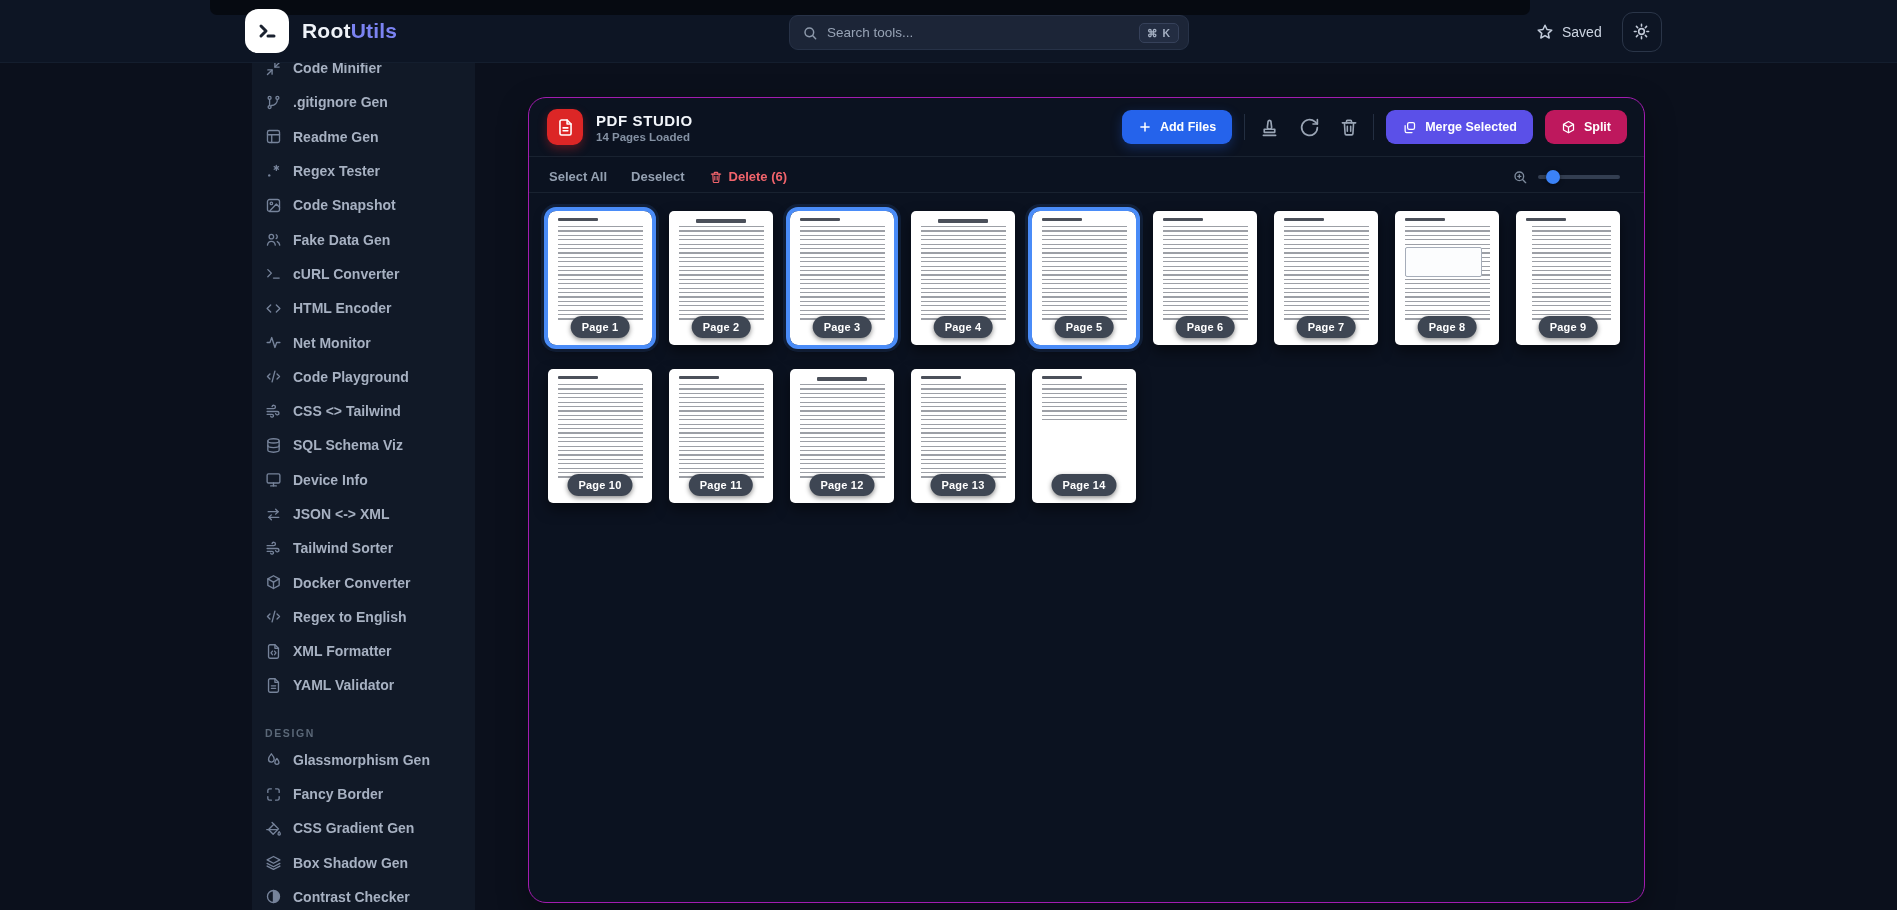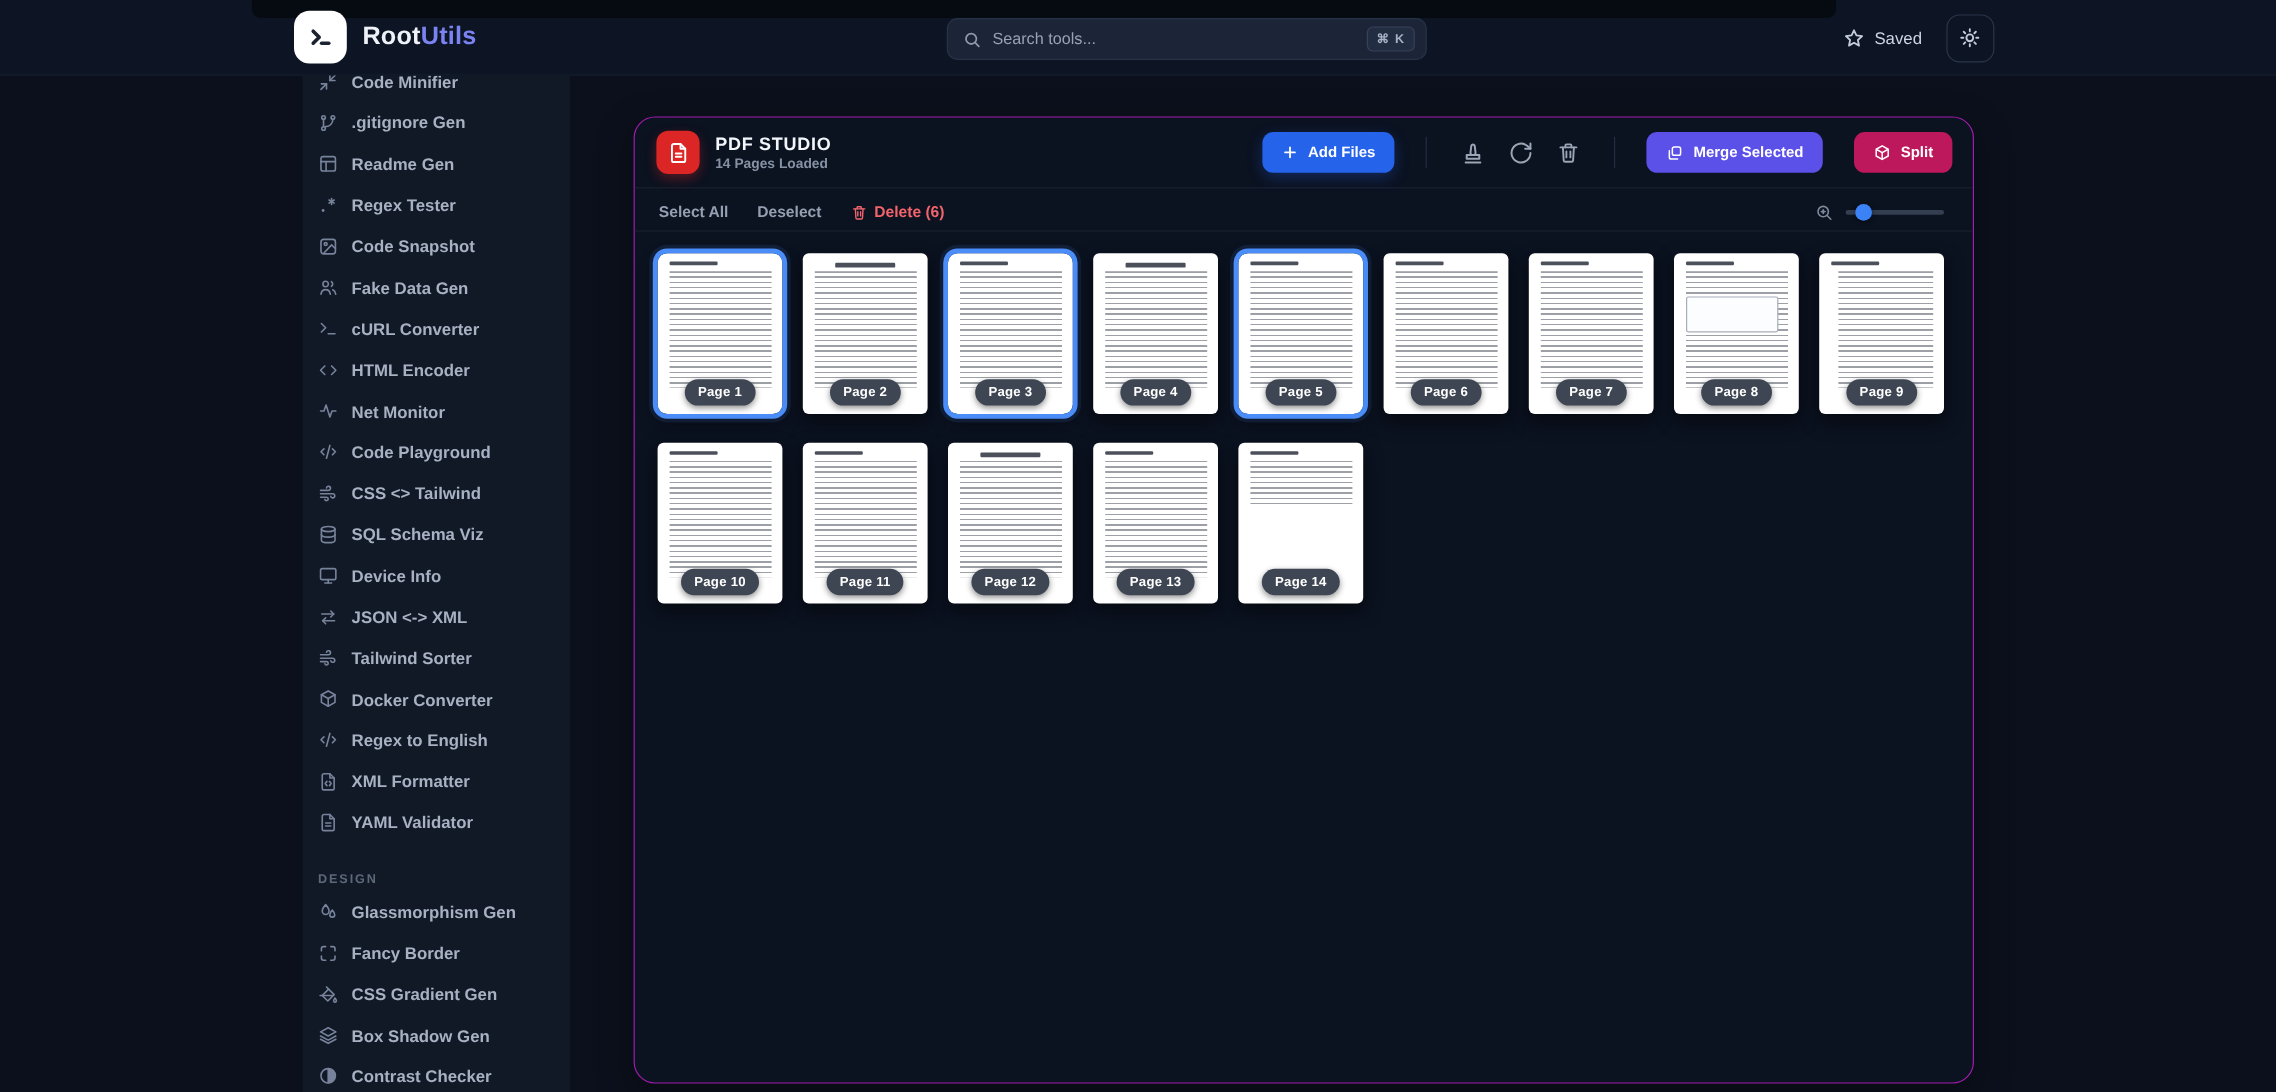--- a/index.html
+++ b/index.html
@@ -85,21 +85,21 @@
   }
   .pdf-badge {
     width:36px; height:36px; border-radius:10px; background:#dc2626;
     display:flex; align-items:center; justify-content:center; color:#ffffff;
     box-shadow:0 4px 10px rgba(220,38,38,.35);
   }
   .title-wrap { display:flex; flex-direction:column; gap:2px; }
   .studio-title { font-size:15px; font-weight:800; color:#f2f5fa; letter-spacing:.6px; }
   .studio-sub { font-size:11.5px; color:#8592a4; font-weight:600; }
 
-  .header-actions { margin-left:auto; display:flex; align-items:center; gap:26px; }
+  .header-actions { margin-left:auto; display:flex; align-items:center; gap:12px; }
   .btn {
     display:flex; align-items:center; gap:8px; border:none; cursor:pointer;
     height:34px; border-radius:9px; padding:0 16px;
     font-size:12.5px; font-weight:700; color:#ffffff;
     font-family:"Liberation Sans", sans-serif;
   }
   .btn-blue   { background:#2563eb; box-shadow:0 4px 12px rgba(37,99,235,.3); }
   .btn-indigo { background:#5b50e8; }
   .btn-purple { background:#be185d; }
   .v-sep { width:1px; height:26px; background:#232e41; }

